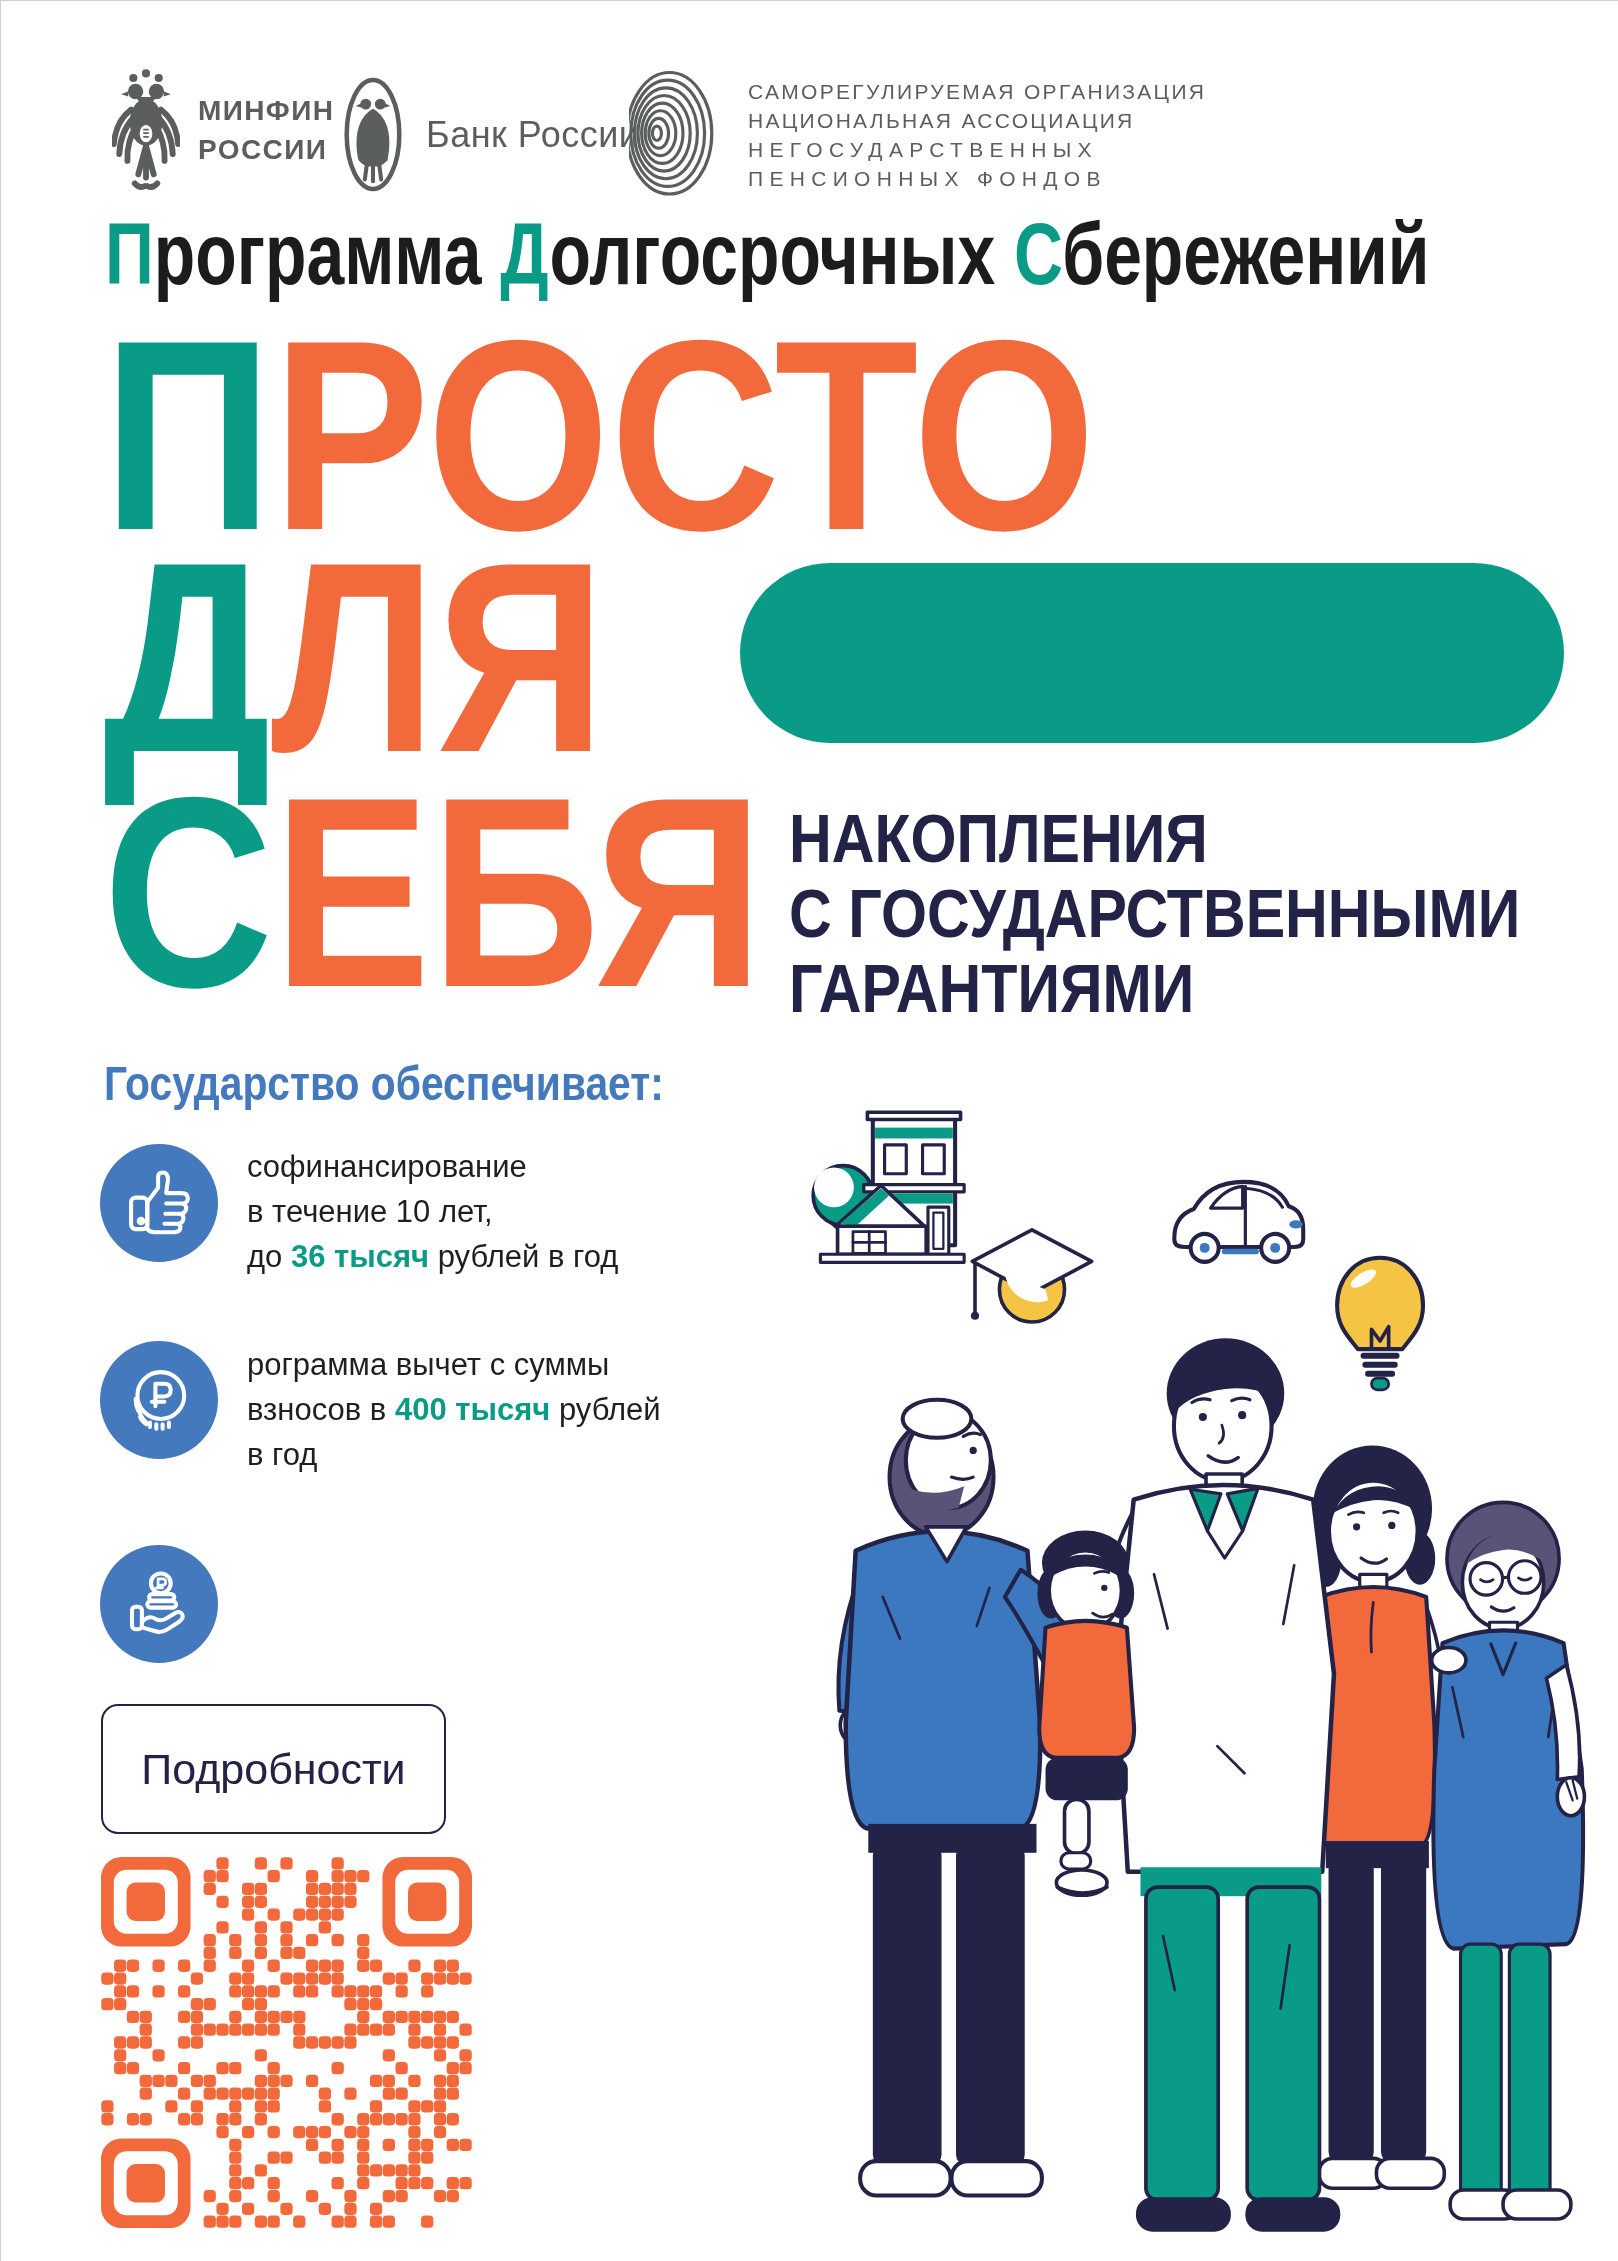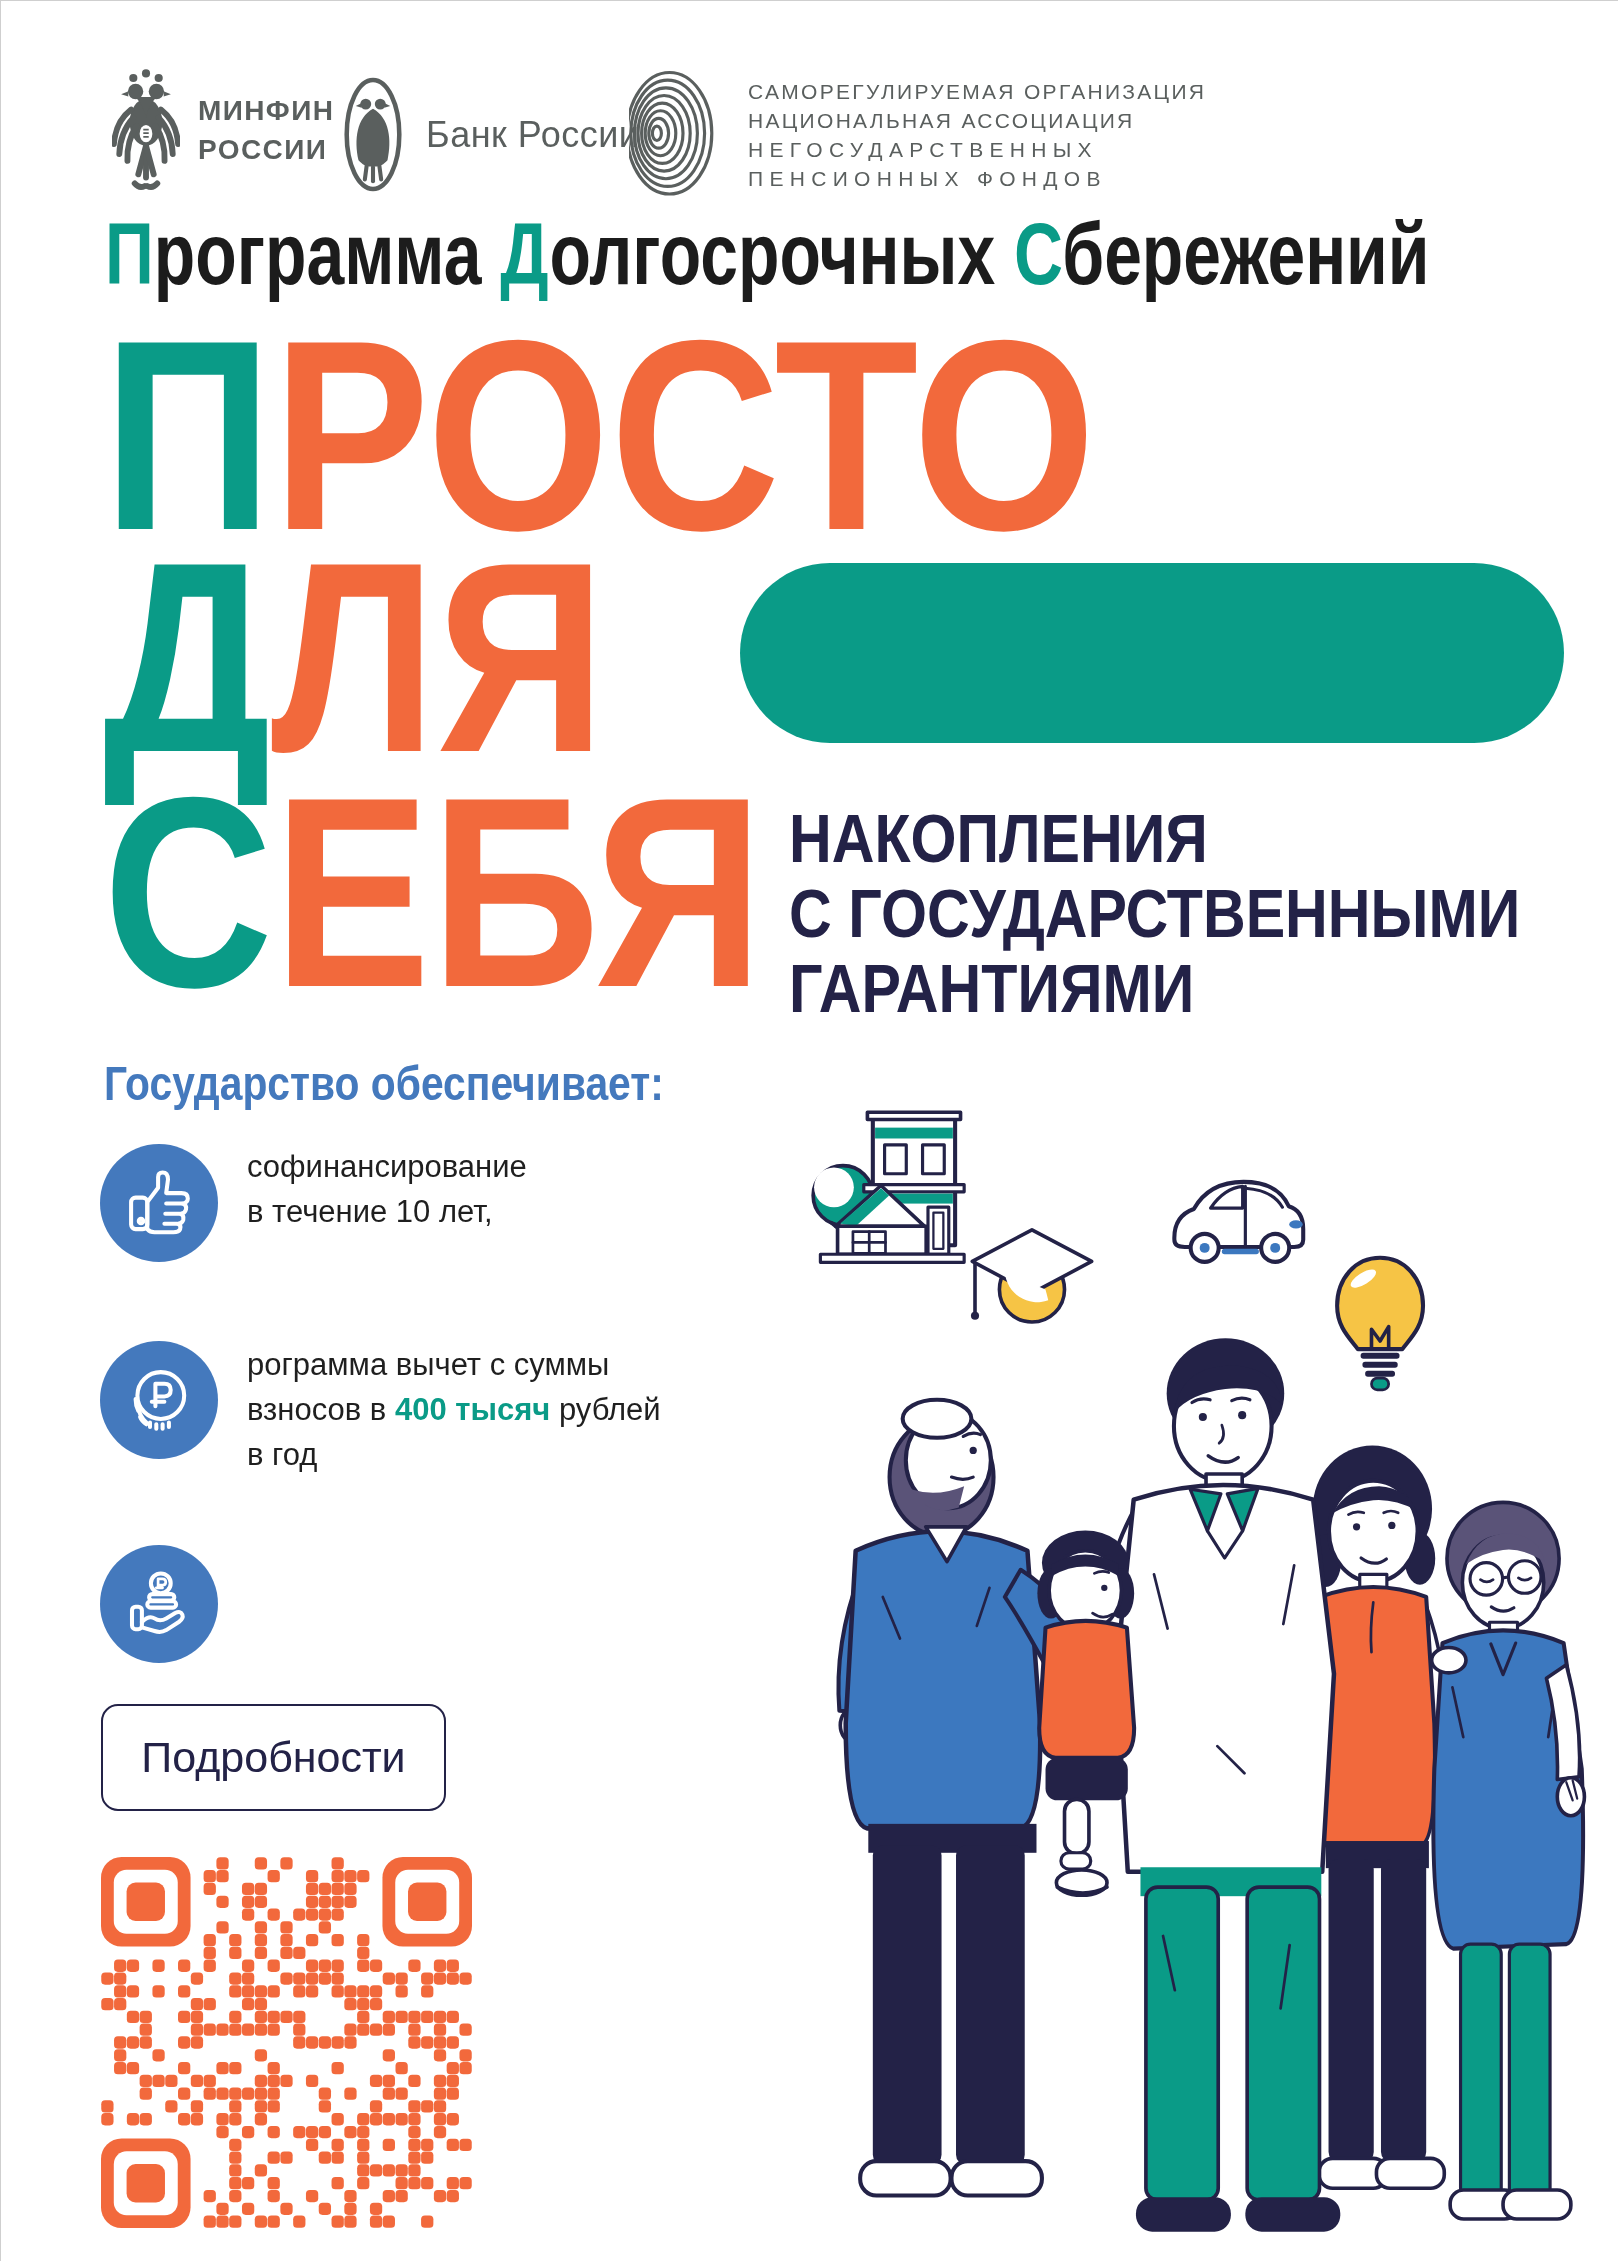--- a/index.html
+++ b/index.html
@@ -47,21 +47,21 @@
   .benefits-heading{left:103px;top:1055px;font-size:48px;font-weight:700;color:var(--blue);transform:scaleX(.85)}
 
   .benefit-circle{width:118px;height:118px;border-radius:50%;background:var(--blue);
     display:flex;align-items:center;justify-content:center}
   .bc1{left:99px;top:1143px}.bc2{left:99px;top:1340px}.bc3{left:99px;top:1544px}
   .benefit-text{font-size:31px;line-height:45px;color:var(--ink)}
   .bt1{left:246px;top:1143px}.bt2{left:246px;top:1341px}.bt3{left:246px;top:1544px}
   .hl{color:var(--teal);font-weight:700}
 
   .details-button{
-    left:100px;top:1703px;width:345px;height:107px;background:#fff;
+    left:100px;top:1703px;width:345px;height:130px;background:#fff;
     border:2.3px solid var(--navy);border-radius:17px;display:flex;align-items:center;justify-content:center;
     font-size:43px;color:var(--navy);cursor:pointer;box-sizing:border-box;
   }
 
   .qr{left:100px;top:1856px;width:371px;height:371px}
 
   .illus{left:791px;top:1076px;width:819px;height:1189px}
   .illus *{vector-effect:none}
   .outline{stroke:var(--navy);stroke-linejoin:round;stroke-linecap:round}
 </style>
@@ -169,20 +169,21 @@
     <svg width="72" height="72" viewBox="0 0 160 160" fill="none" stroke="#fff" stroke-width="9" stroke-linecap="round" stroke-linejoin="round">
       <rect x="18" y="68" width="36" height="70" rx="10"></rect>
       <circle cx="40" cy="120" r="5"></circle>
       <path d="M54,78 L78,46 L78,22 Q78,12 88,12 Q100,12 100,28 L96,58 L130,58 Q144,58 144,70 Q144,80 132,81 Q142,84 140,94 Q138,103 128,104 Q136,108 134,117 Q132,125 122,126 Q130,130 127,138 Q124,145 112,145 L70,145 Q60,145 54,138 Z"></path>
       <path d="M96,81 L130,81 M94,104 L126,104 M92,126 L120,126"></path>
     </svg>
   </div>
   <div class="abs benefit-text bt1">
     <div>софинансирование</div>
     <div>в течение 10 лет,</div>
+    <div><span>до </span><span class="hl">36 тысяч</span><span> рублей в год</span></div>
   </div>
 
   <div class="abs benefit-circle bc2">
     <svg width="72" height="72" viewBox="0 0 160 160" fill="none" stroke="#fff" stroke-width="9" stroke-linecap="round" stroke-linejoin="round">
       <circle cx="84" cy="70" r="52"></circle>
       <path d="M34,92 a52,52 0 0 0 18,38 M28,78 a56,56 0 0 0 6,26"></path>
       <path d="M38,118 q4,10 14,16 M60,140 l0,-10 M74,144 l0,-10 M88,144 l0,-10 M102,140 l0,-10"></path>
       <path d="M72,94 L72,44 L92,44 Q106,44 106,58 Q106,72 92,72 L72,72 M64,84 L92,84"></path>
     </svg>
   </div>

